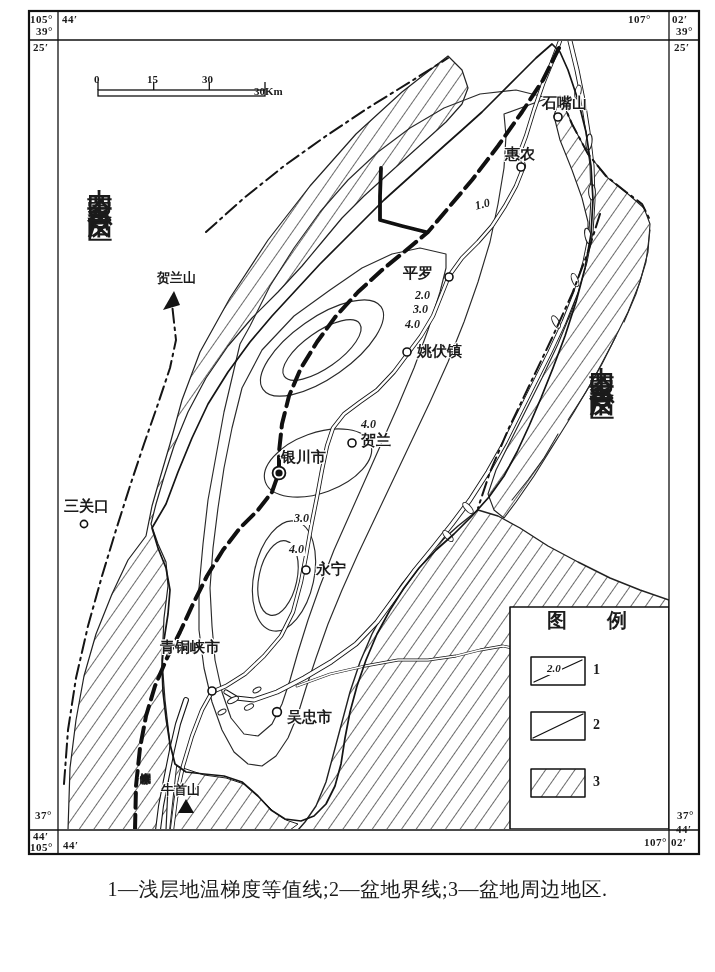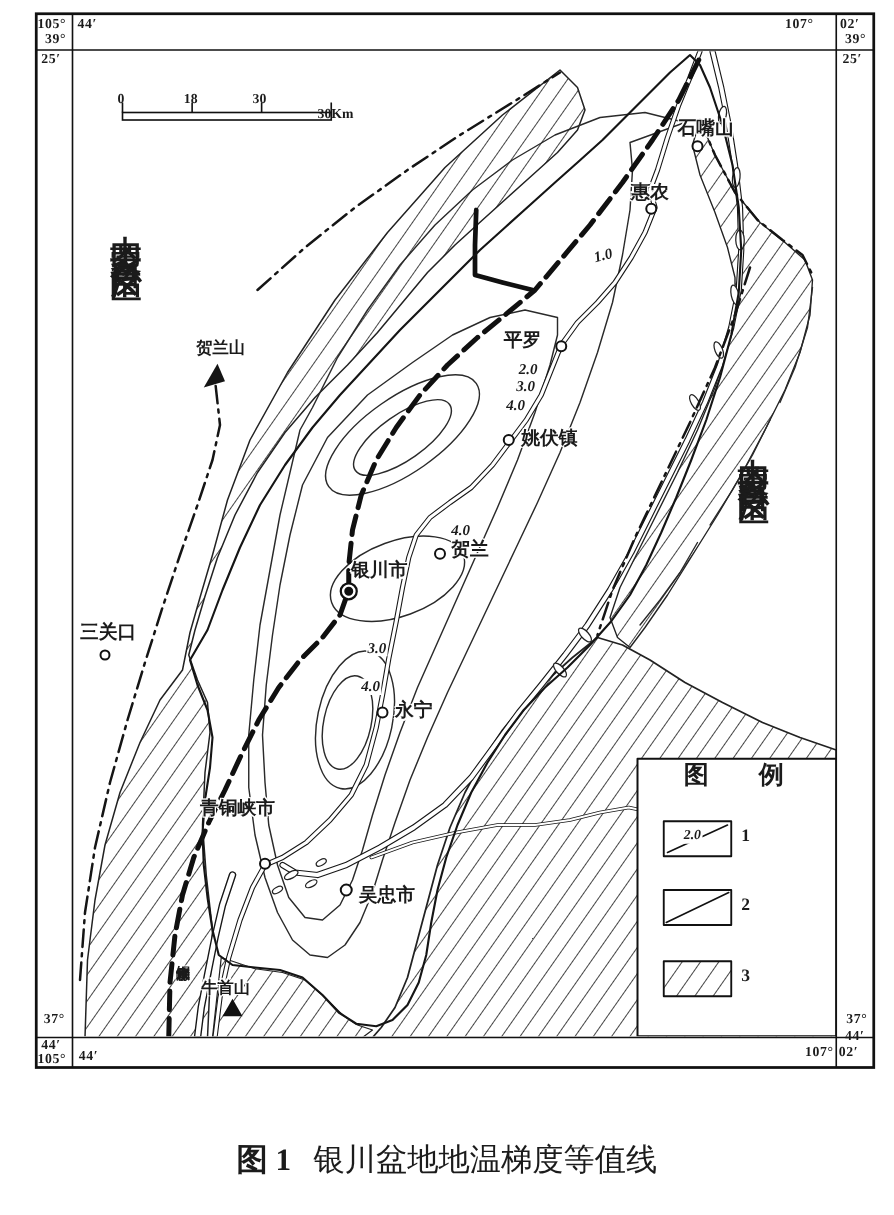--- a/index.html
+++ b/index.html
@@ -163,21 +163,21 @@
 <span class="t coord" style="left:33px;top:831px">44′</span>
 <span class="t coord" style="left:30px;top:842px">105°</span>
 <span class="t coord" style="left:63px;top:840px">44′</span>
 
 <span class="t coord" style="left:677px;top:810px">37°</span>
 <span class="t coord" style="left:676px;top:824px">44′</span>
 <span class="t coord" style="left:644px;top:837px">107°</span>
 <span class="t coord" style="left:671px;top:837px">02′</span>
 
 <span class="t scalenum" style="left:94px;top:74px">0</span>
-<span class="t scalenum" style="left:147px;top:74px">18</span>
+<span class="t scalenum" style="left:147px;top:74px">15</span>
 <span class="t scalenum" style="left:202px;top:74px">30</span>
 <span class="t scalenum" style="left:254px;top:86px">30Km</span>
 
 <span class="t vtext" style="left:86px;top:168px">内蒙古自治区</span>
 <span class="t vtext" style="left:588px;top:346px">内蒙古自治区</span>
 
 <span class="t city" style="left:542px;top:96px">石嘴山</span>
 <span class="t city" style="left:505px;top:147px">惠农</span>
 <span class="t city" style="left:403px;top:266px">平罗</span>
 <span class="t city" style="left:417px;top:344px">姚伏镇</span>
@@ -198,17 +198,15 @@
 <span class="t clabel" style="left:360px;top:418px">4.0</span>
 <span class="t clabel" style="left:293px;top:512px">3.0</span>
 <span class="t clabel" style="left:288px;top:543px">4.0</span>
 
 <span class="t legend-title" style="left:547px;top:610px">图　例</span>
 <span class="t clabel" style="left:546px;top:663px;font-size:11px">2.0</span>
 <span class="t legend-no" style="left:593px;top:663px">1</span>
 <span class="t legend-no" style="left:593px;top:718px">2</span>
 <span class="t legend-no" style="left:593px;top:775px">3</span>
 
-<div class="t cap2">
-  <span class="figno">图 1</span><span>银川盆地地温梯度等值线</span>
+<div class="t cap1">1—浅层地温梯度等值线;2—盆地界线;3—盆地周边地区.</div>
+
 </div>
 
-</div>
-
 </body></html>

